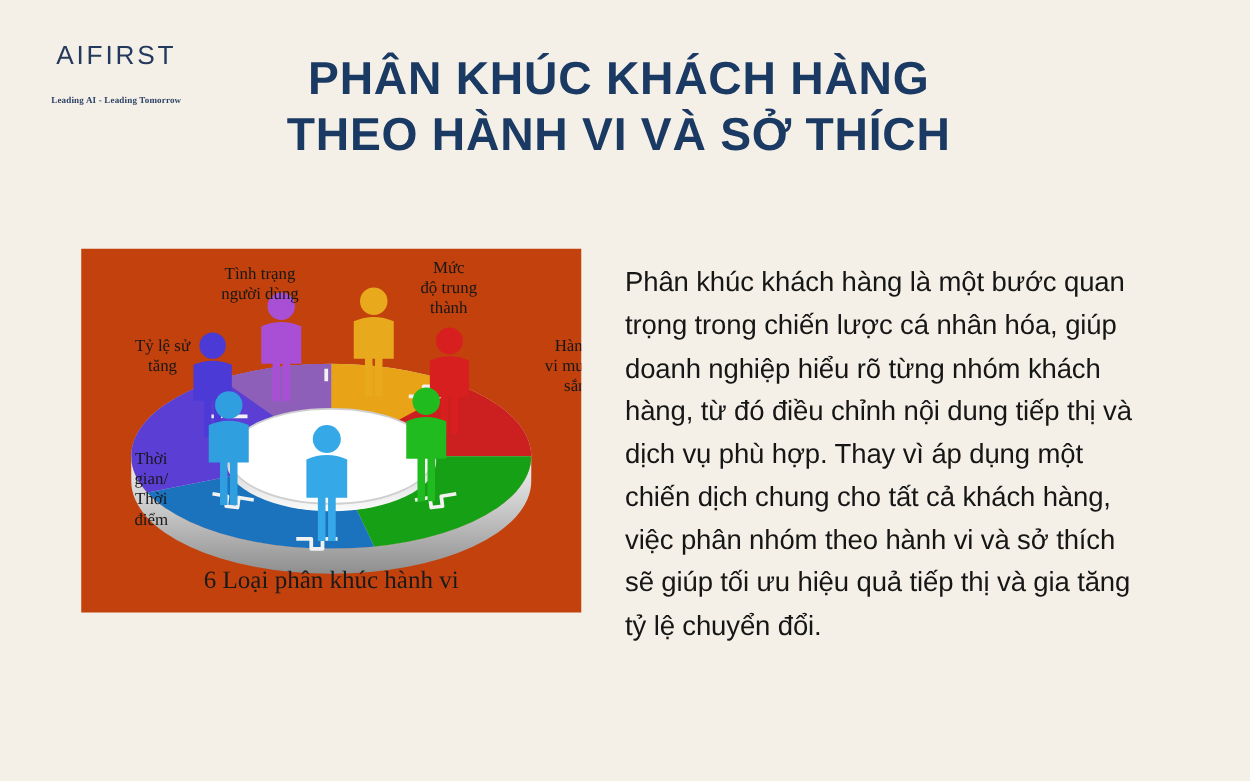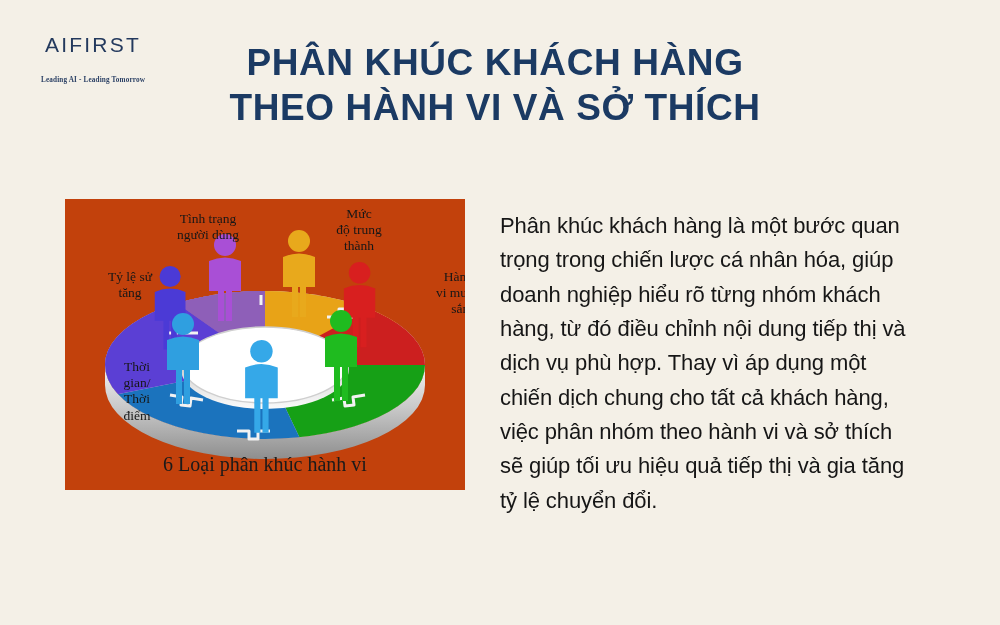--- a/index.html
+++ b/index.html
@@ -90,21 +90,21 @@
     color: #171717;
     text-align: center;
     white-space: pre-line;
     z-index: 6;
   }
   .lbl-usage      { left: 22px;  top: 70px;  width: 86px; }
   .lbl-userstatus { left: 88px;  top: 12px;  width: 110px; }
   .lbl-loyalty    { left: 243px; top: 7px;   width: 102px; }
   .lbl-purchase   { left: 326px; top: 70px;  width: 82px;  text-align: right; }
   .lbl-benefit    { left: 320px; top: 180px; width: 82px; }
-  .lbl-timing     { left: 31px;  top: 160px; width: 82px; }
+  .lbl-timing     { left: 15px;  top: 160px; width: 82px; }
 
   .diag-caption {
     position: absolute;
     left: 0;
     right: 0;
     bottom: 14px;
     text-align: center;
     font-family: "Liberation Serif", serif;
     font-size: 20px;
     color: #1a1a1a;

